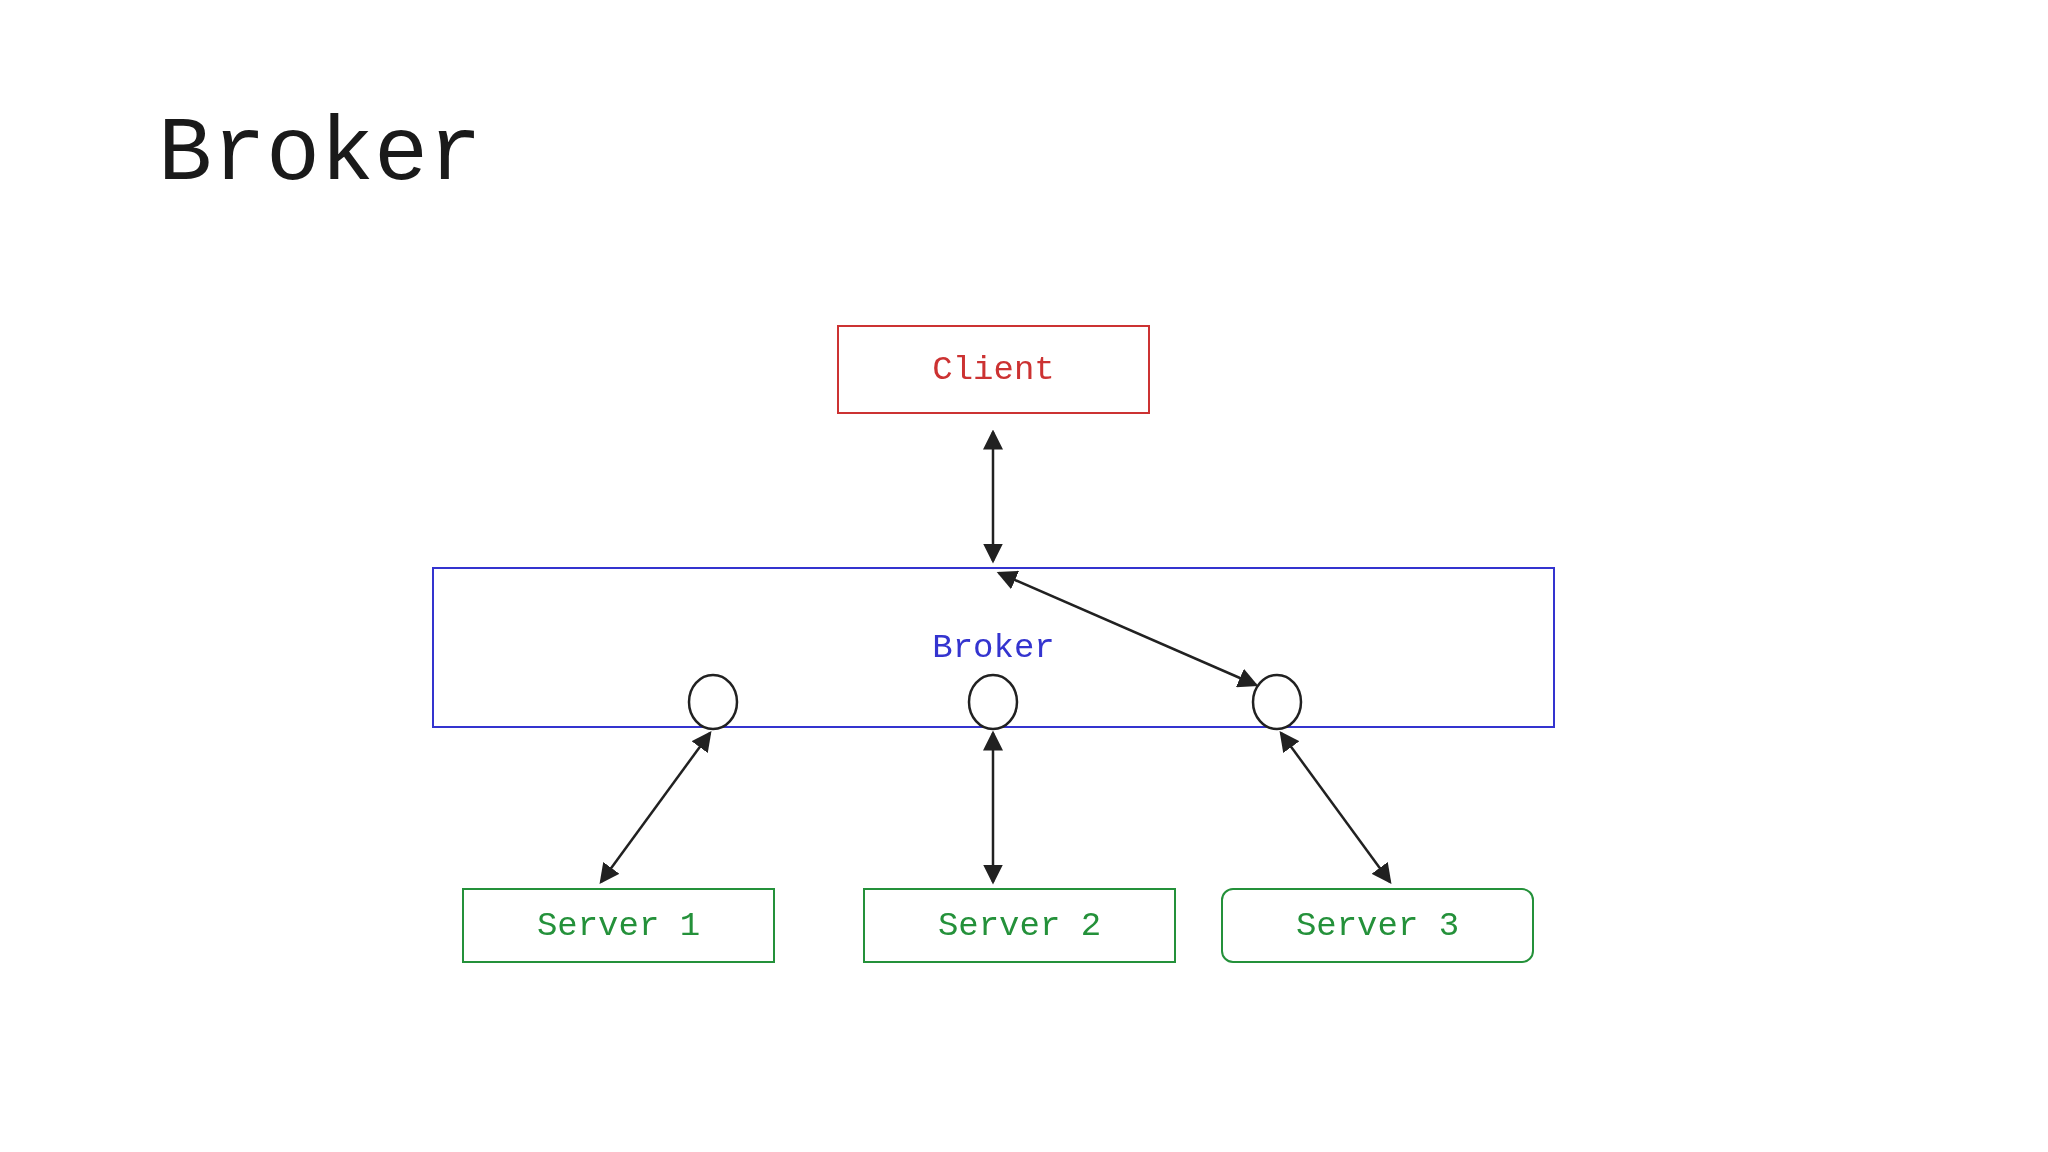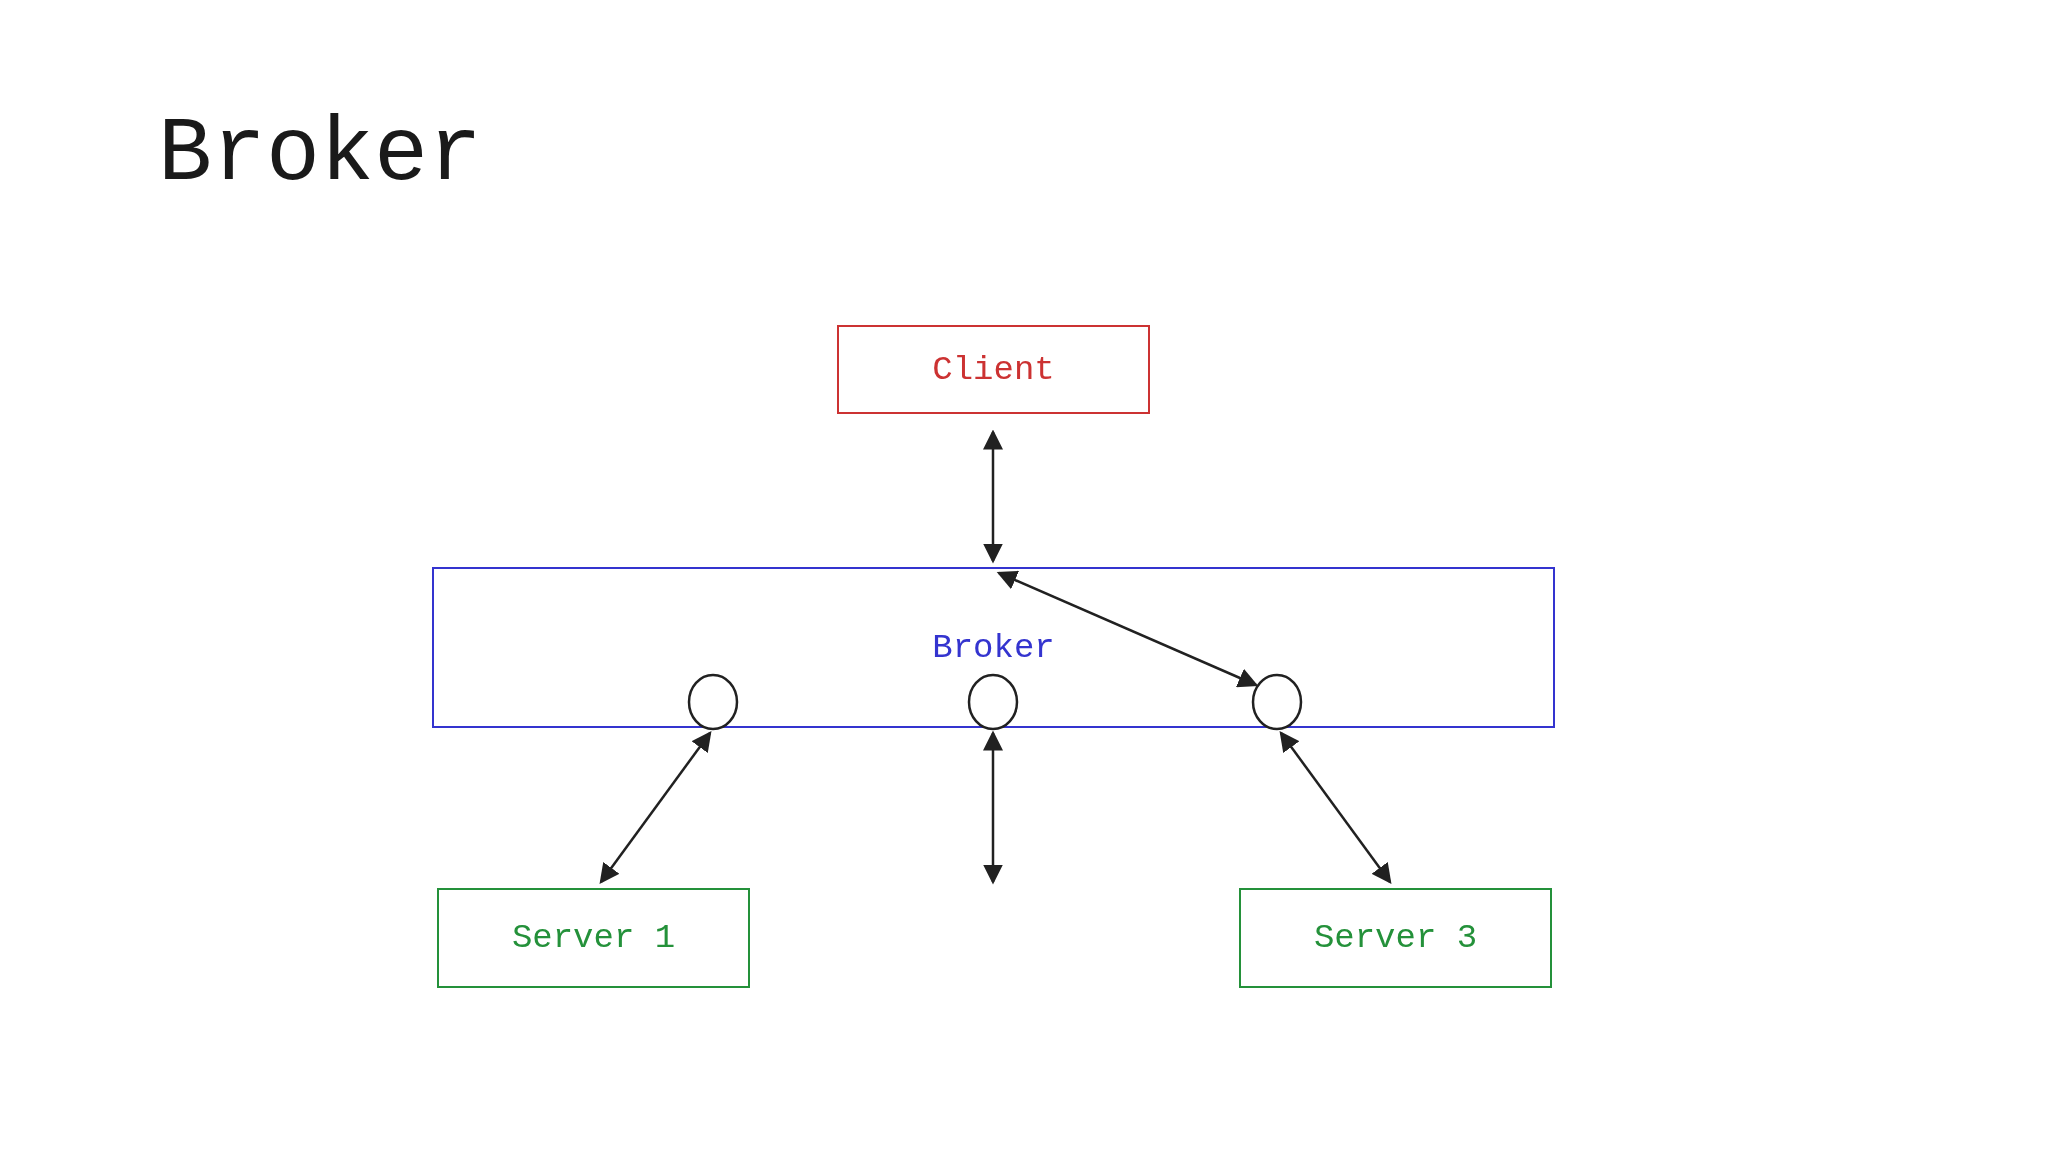--- a/index.html
+++ b/index.html
@@ -45,25 +45,25 @@
 
   .node-broker {
     left: 432px; top: 567px; width: 1123px; height: 161px;
     border: 2px solid var(--broker, #3434cf);
     color: var(--broker, #3434cf);
   }
 
   .node-server {
     border: 2px solid var(--server, #24913a);
     color: var(--server, #24913a);
-    top: 888px; width: 313px; height: 100px;
+    top: 888px; width: 313px; height: 75px; margin-left: 25px;
   }
   .node-server-1 { left: 437px; }
   .node-server-2 { left: 838px; }
-  .node-server-3 { left: 1239px; }
+  .node-server-3 { left: 1196px; border-radius: 12px; }
 
   svg.wires {
     position: absolute;
     left: 0; top: 0;
     width: 2048px; height: 1152px;
     pointer-events: none;
   }
   svg.wires .arrow {
     stroke: var(--arrow, #212121);
     stroke-width: 2.5;
@@ -88,20 +88,23 @@
   </div>
 
   <div class="node node-broker">
     <span class="label">Broker</span>
   </div>
 
   <div class="node node-server node-server-1">
     <span class="label">Server 1</span>
   </div>
 
+  <div class="node node-server node-server-2">
+    <span class="label">Server 2</span>
+  </div>
 
   <div class="node node-server node-server-3">
     <span class="label">Server 3</span>
   </div>
 
   <svg class="wires" viewBox="0 0 2048 1152">
     <defs>
       <marker id="arrowhead" markerWidth="8" markerHeight="8" refX="7" refY="4" orient="auto-start-reverse">
         <path d="M0,0 L8,4 L0,8 Z"></path>
       </marker>

